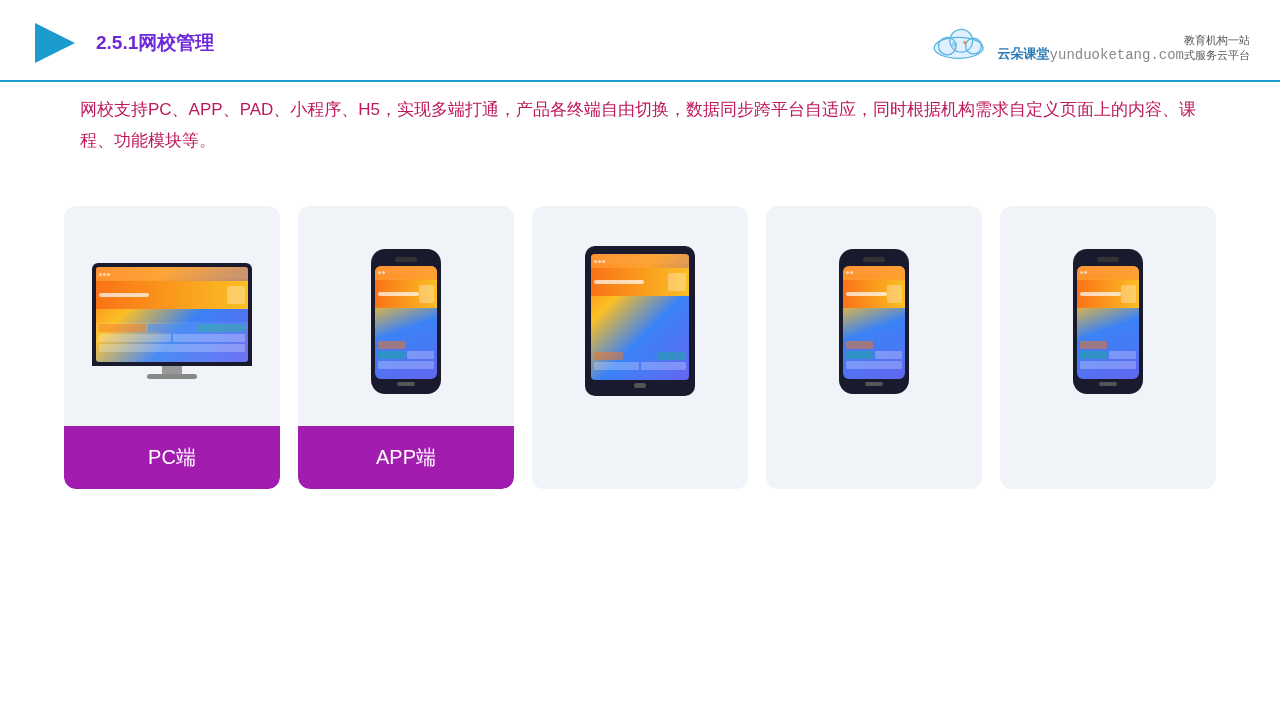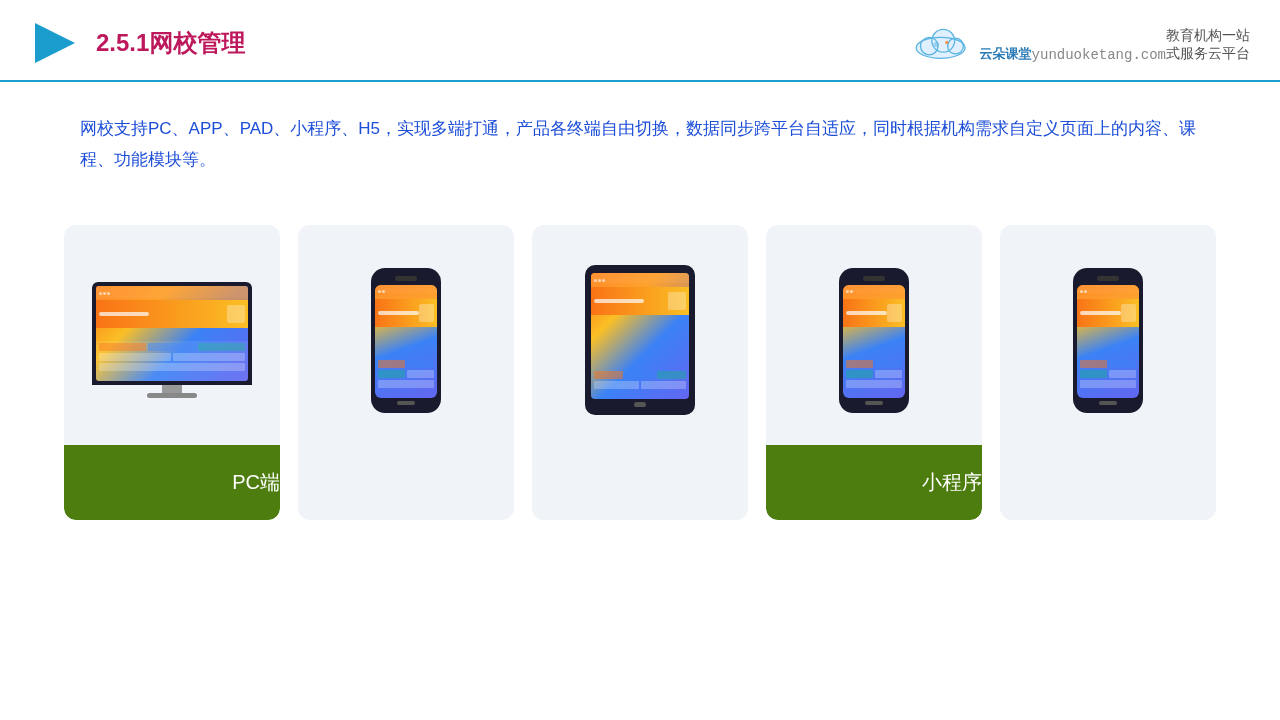--- a/index.html
+++ b/index.html
@@ -23,40 +23,40 @@
     .header-left {
       display: flex;
       align-items: center;
       gap: 16px;
     }
     .play-icon {
       width: 50px;
       height: 50px;
     }
     .page-title {
-      font-size: 24px;
+      font-size: 19px;
       font-weight: bold;
-      color: #be185d;
+      color: #6d28d9;
     }
     .logo-area {
       display: flex;
       flex-direction: row;
       align-items: flex-end;
       font-family: Liberation Mono, monospace;
     }
     .logo-cloud {
       width: 70px;
       height: 40px;
     }
 
     
     .description {
-      padding: 32px 80px 10px 80px;
+      padding: 13px 80px 10px 80px;
       font-size: 17px;
-      color: #1d4ed8;
+      color: #be185d;
       line-height: 1.8;
     }
 
     
     .cards-container {
       display: flex;
       justify-content: center;
       gap: 18px;
       padding: 30px 40px 20px 40px;
       margin-top: 10px;
@@ -76,25 +76,25 @@
       width: 100%;
       height: 220px;
       display: flex;
       align-items: center;
       justify-content: center;
       padding: 20px 16px 10px 16px;
     }
 
     .device-label {
       width: 100%;
-      background: #4d7c0f;
+      background: #a21caf;
       color: #fff;
       font-size: 20px;
-      text-align: right;
-      padding: 24px 0;
+      text-align: center;
+      padding: 18px 0;
       border-radius: 0 0 12px 12px;
     }
 
     
     .pc-mockup {
       display: flex;
       flex-direction: column;
       align-items: center;
       width: 170px;
     }
@@ -304,21 +304,21 @@
       <ellipse cx="35" cy="28" rx="28" ry="12" fill="none" stroke="#5ab4e0" stroke-width="1.5"></ellipse>
       <circle cx="22" cy="26" r="10" fill="none" stroke="#5ab4e0" stroke-width="1.5"></circle>
       <circle cx="38" cy="20" r="13" fill="none" stroke="#5ab4e0" stroke-width="1.5"></circle>
       <circle cx="52" cy="26" r="9" fill="none" stroke="#5ab4e0" stroke-width="1.5"></circle>
 
       <circle cx="30" cy="24" r="3" fill="#5ab4e0" opacity="0.5"></circle>
       <circle cx="42" cy="22" r="2" fill="#f97316" opacity="0.7"></circle>
     </svg>
     <div style="font-size:13px;color:#2a7ab5;font-weight:bold;">云朵课堂</div>
     <div style="font-size:14px;color:#888;">yunduoketang.com</div>
-    <div style="font-size:14px;color:#555;text-align:center;line-height:1.3;">教育机构一站<br>式服务云平台</div>
+    <div style="font-size:11px;color:#555;text-align:center;line-height:1.3;">教育机构一站<br>式服务云平台</div>
   </div>
 </div>
 
 <div class="description">
   <div>网校支持PC、APP、PAD、小程序、H5，实现多端打通，产品各终端自由切换，数据同步跨平台自适应，同时根据机构需求自定义页面上的内容、课程、功能模块等。</div>
 </div>
 
 <div class="cards-container">
 
   <div class="device-card">
@@ -381,20 +381,21 @@
               <div class="content-box"></div>
             </div>
             <div class="content-row">
               <div class="content-box medium"></div>
             </div>
           </div>
         </div>
         <div class="phone-home"></div>
       </div>
     </div>
+    <div class="device-label">APP端</div>
   </div>
 
   <div class="device-card">
     <div class="device-mockup">
       <div class="tablet-mockup">
         <div class="tablet-screen">
           <div class="screen-header-bar">
             <div class="nav-dot"></div>
               <div class="nav-dot"></div>
               <div class="nav-dot"></div>
@@ -443,21 +444,20 @@
               <div class="content-box"></div>
             </div>
             <div class="content-row">
               <div class="content-box medium"></div>
             </div>
           </div>
         </div>
         <div class="phone-home"></div>
       </div>
     </div>
-    <div class="device-label">小程序</div>
   </div>
 
   <div class="device-card">
     <div class="device-mockup">
       <div class="phone-mockup">
         <div class="phone-notch"></div>
         <div class="phone-screen">
           <div class="screen-header-bar">
             <div class="nav-dot"></div>
               <div class="nav-dot"></div>

